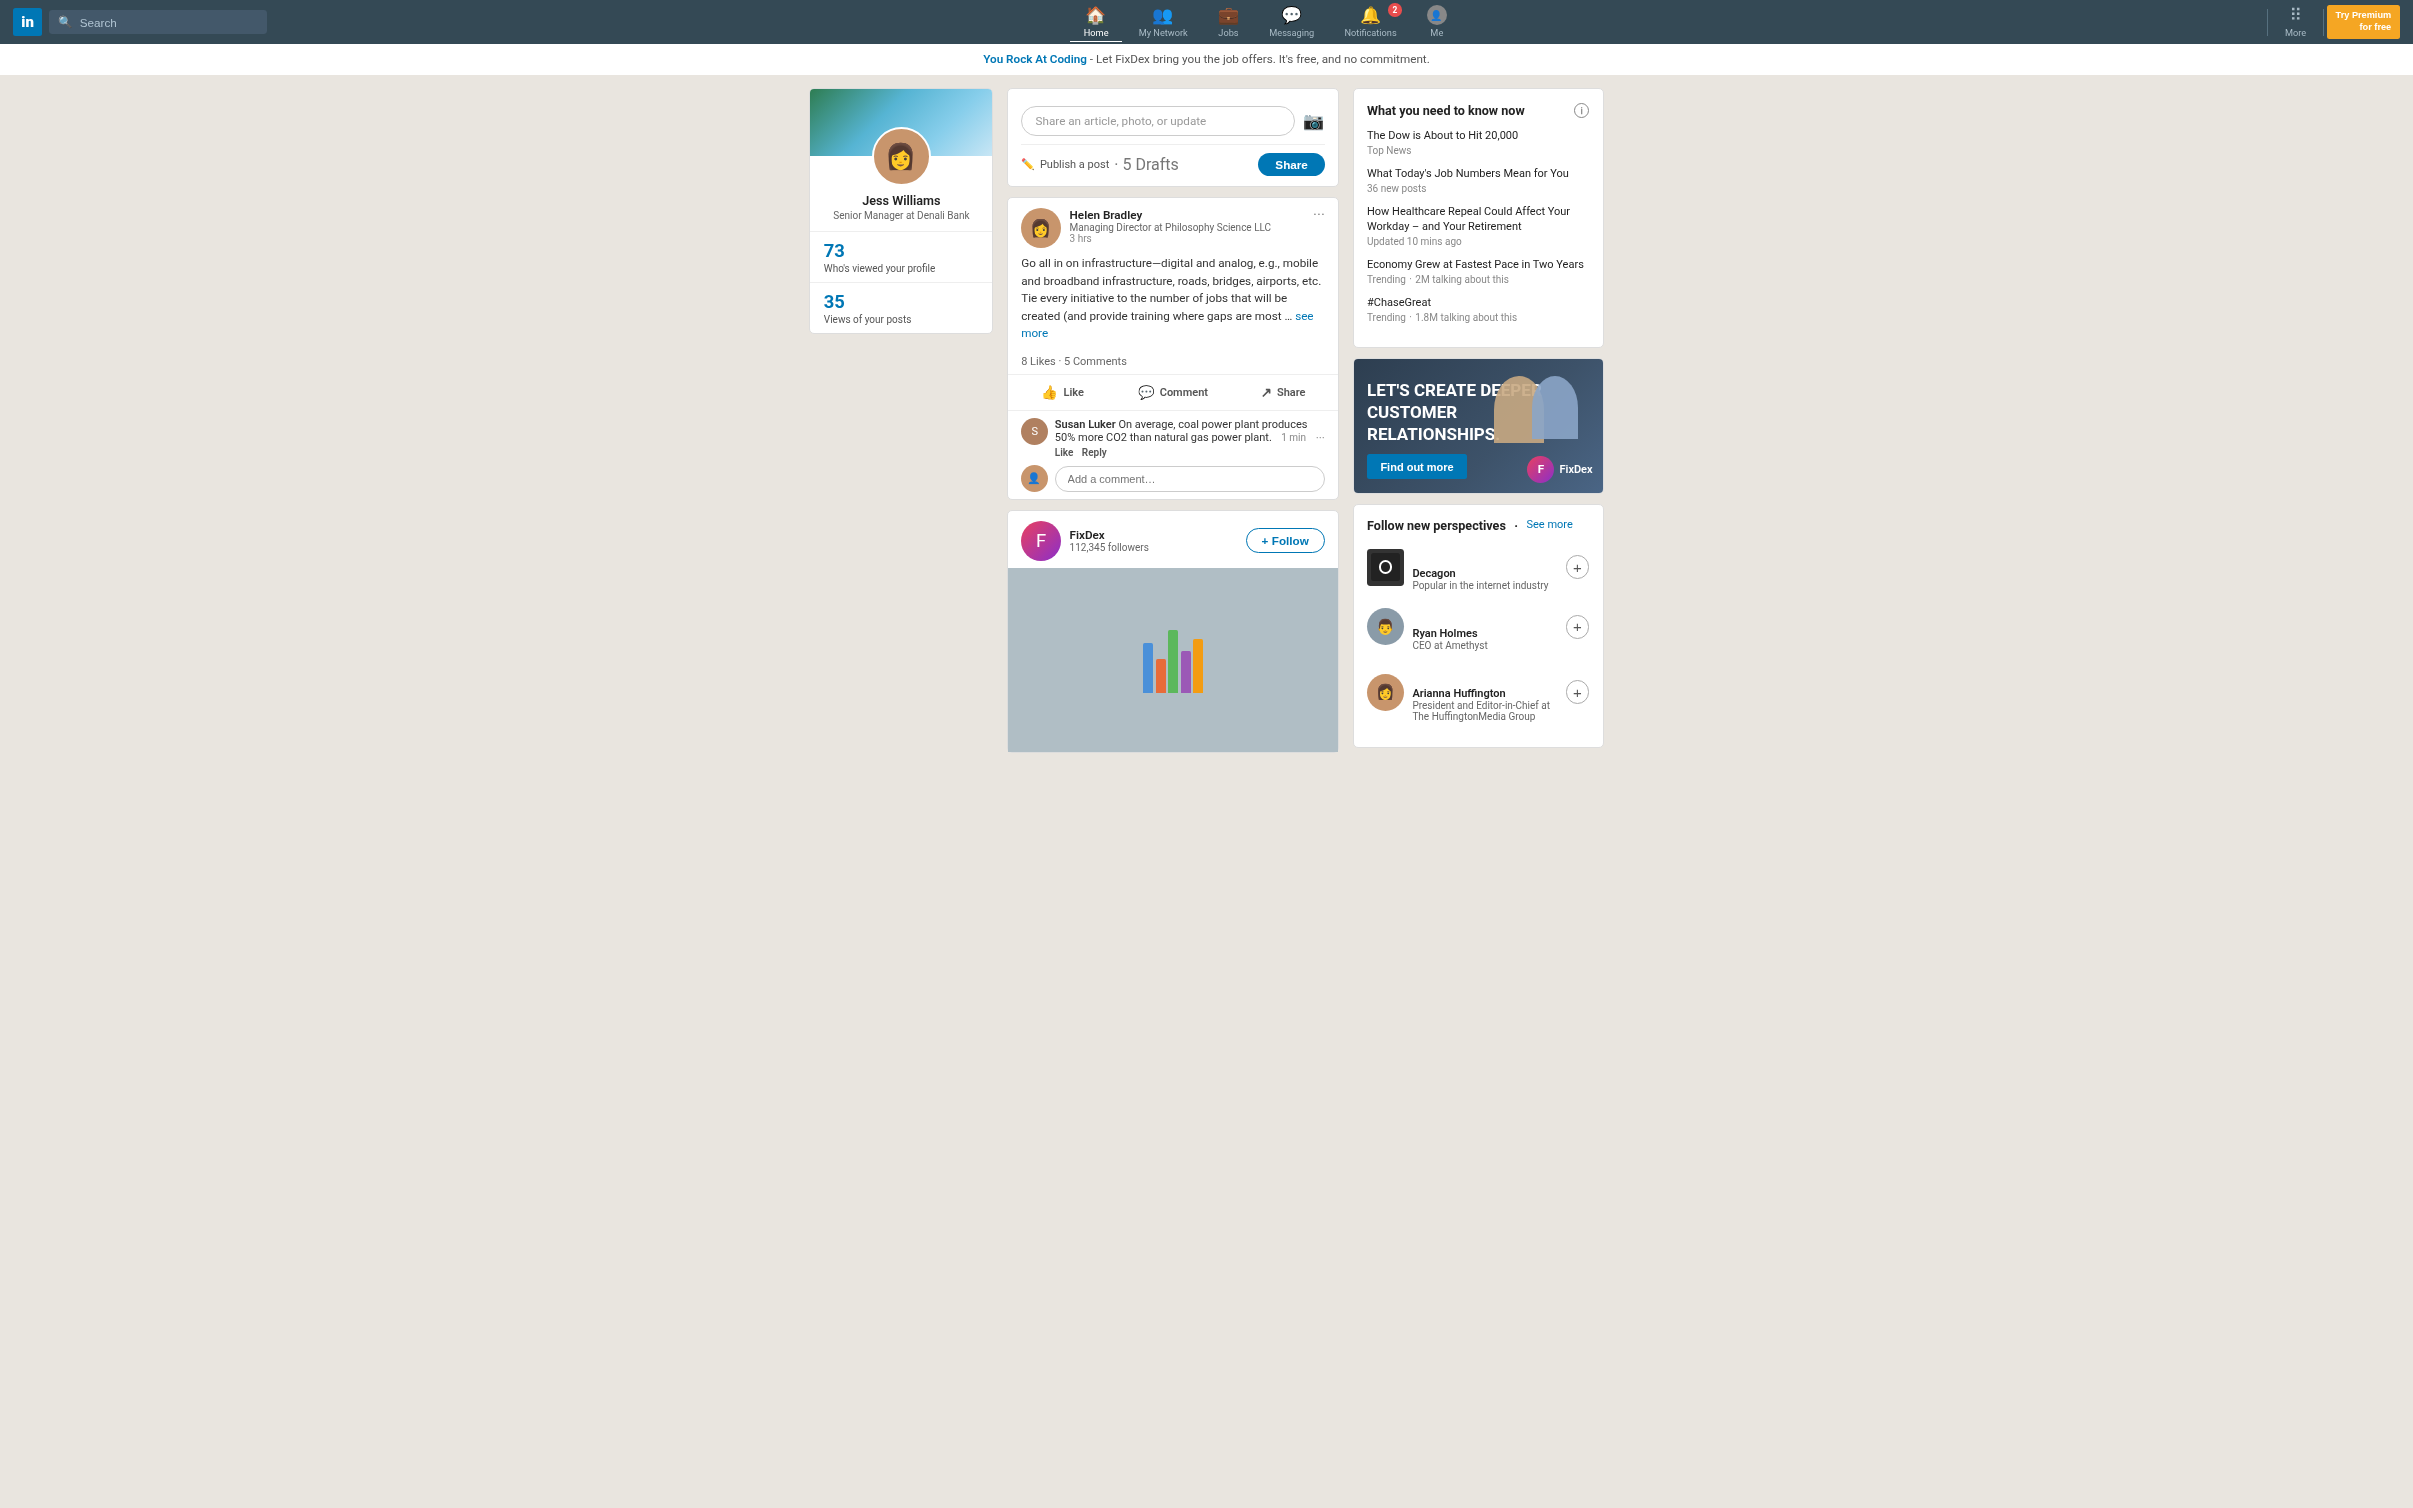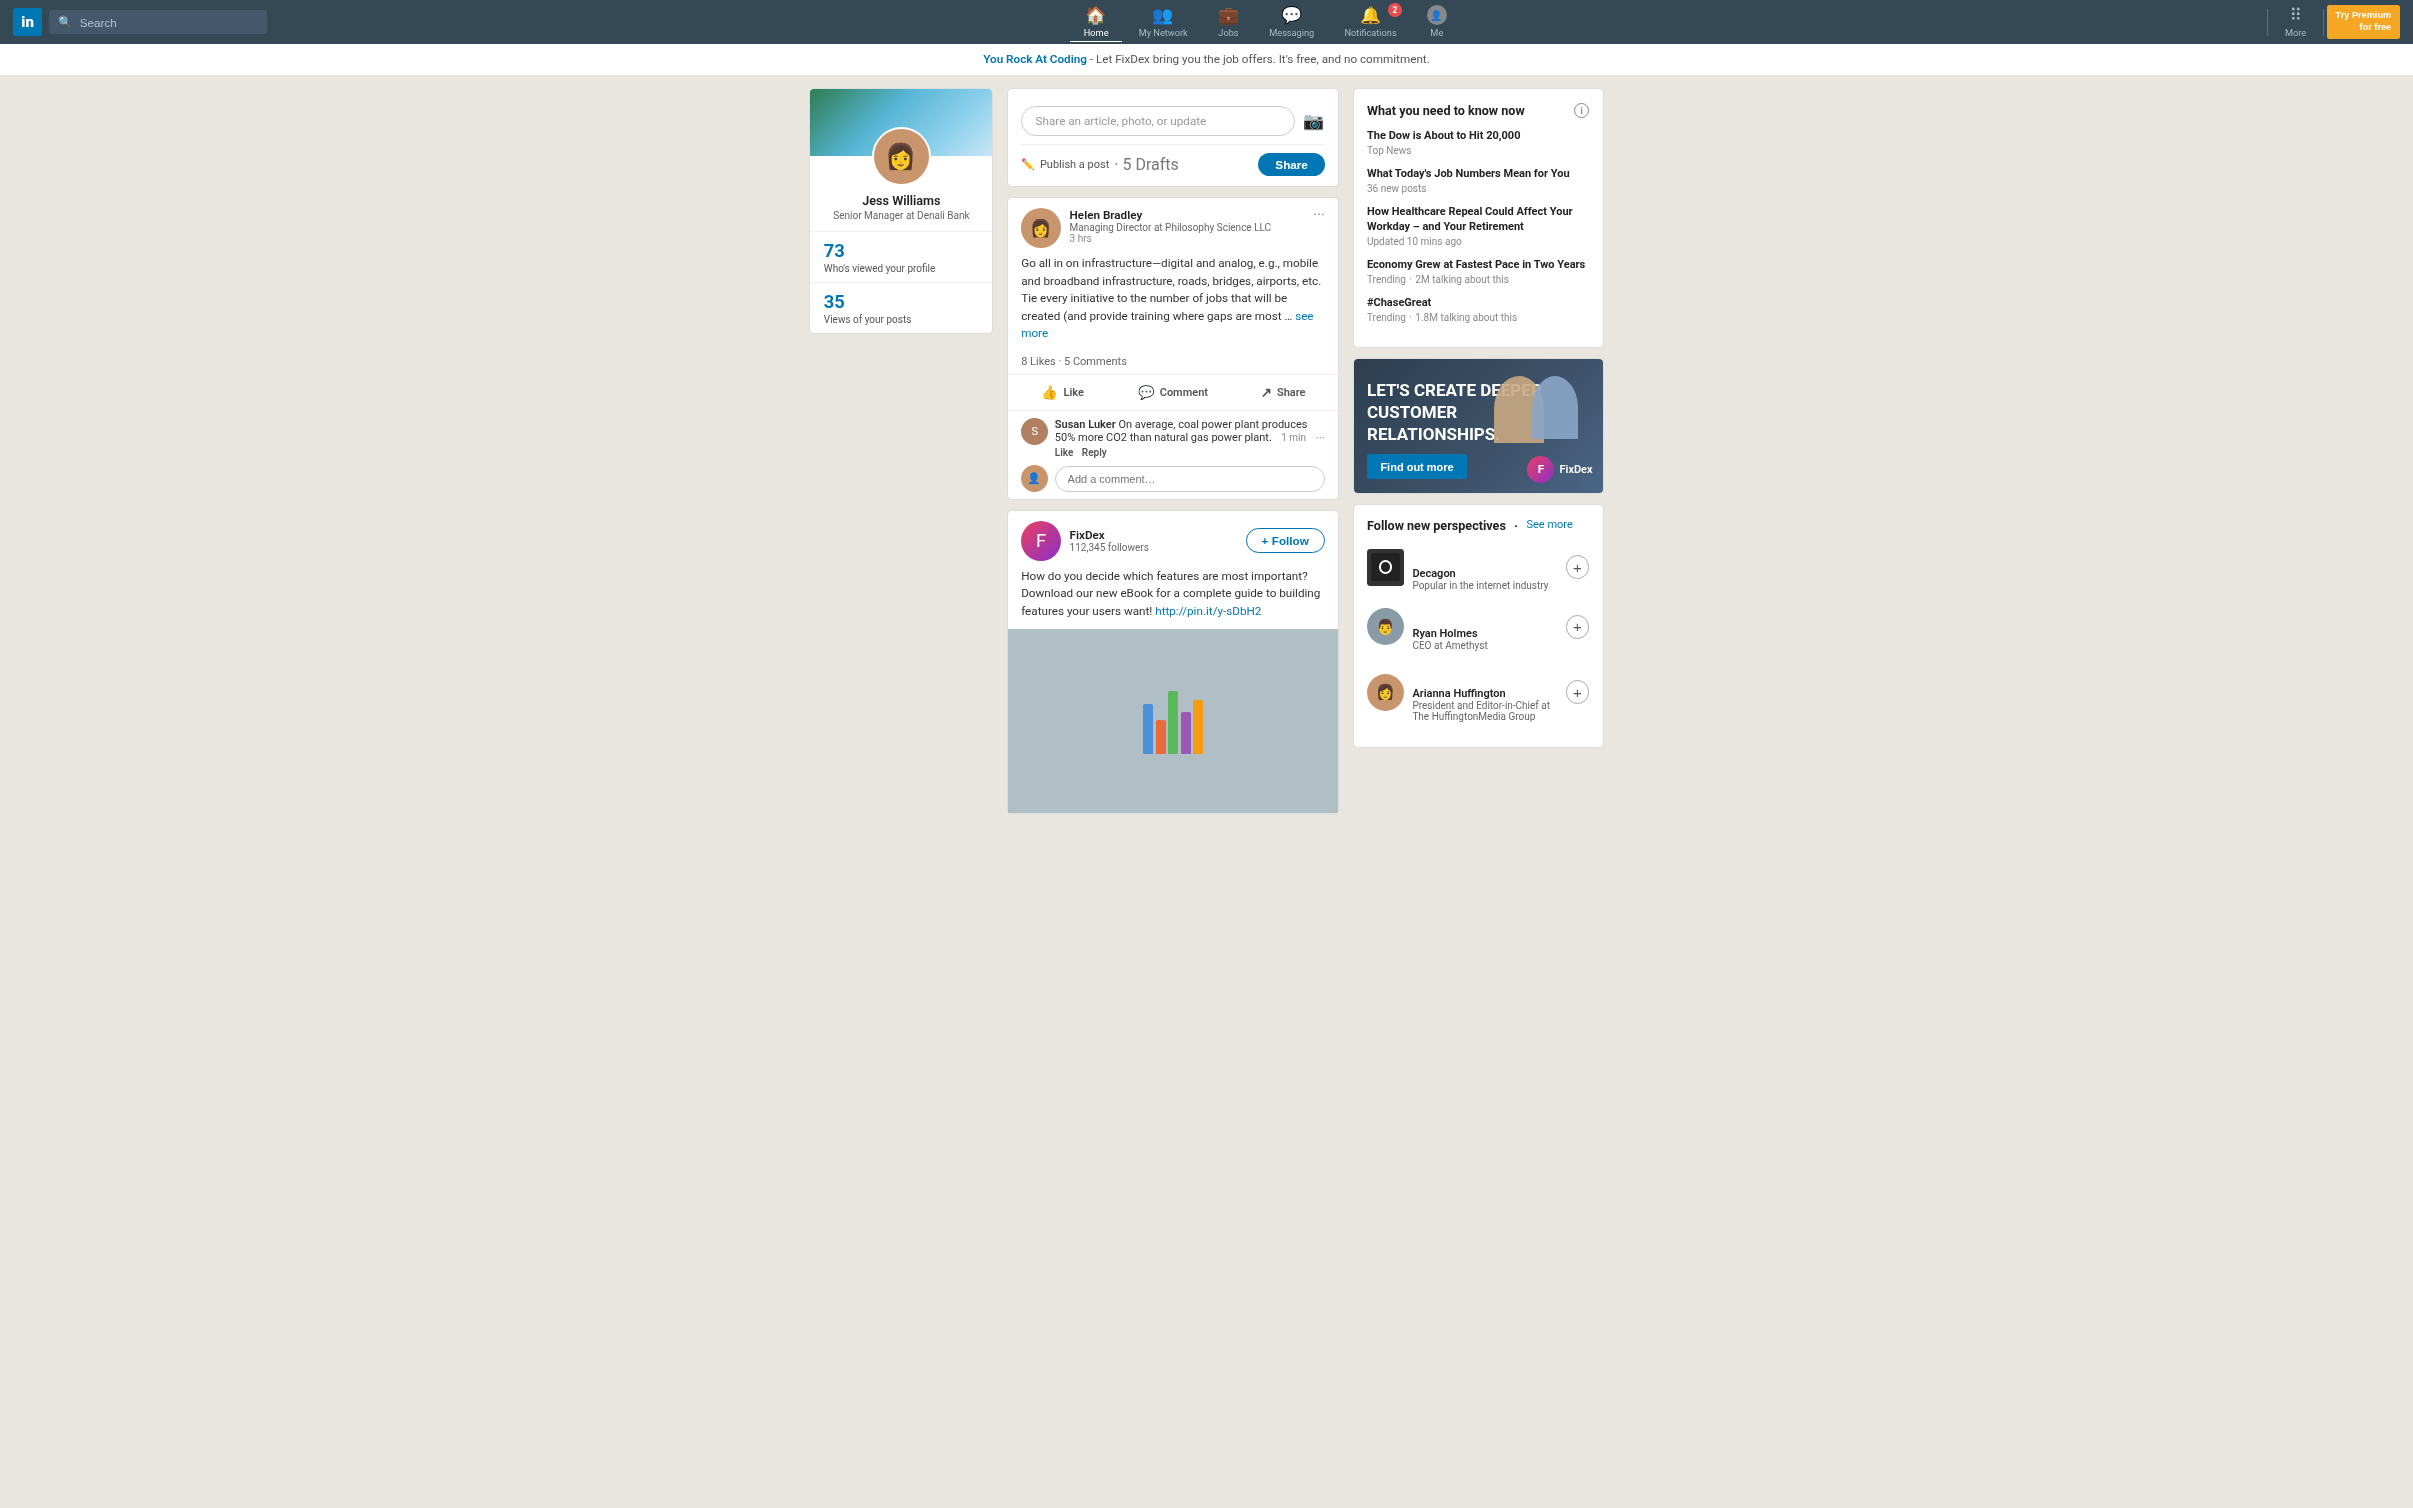--- a/index.html
+++ b/index.html
@@ -85,21 +85,21 @@
     .follow-meta { flex: 1; }
     .follow-name { font-weight: 600; font-size: 11.7px; color: #222; }
     .follow-count { font-size: 10px; color: #666; }
     .follow-btn { border: 0.8px solid #0077b5; color: #0077b5; background: #fff; border-radius: 17px; padding: 5px 15px; font-size: 11.7px; font-weight: 600; cursor: pointer; display: flex; align-items: center; gap: 3.4px; }
     .post-image-placeholder { width: 100%; height: 168px; background: #c8d0d8; display: flex; align-items: center; justify-content: center; color: #888; font-size: 11.7px; position: relative; overflow: hidden; }
 
     
     .news-card { background: #fff; border-radius: 5px; border: 0.8px solid #ddd; padding: 13.4px; margin-bottom: 10px; }
     .news-card-title { font-size: 12.6px; font-weight: 700; color: #222; margin-bottom: 10px; display: flex; align-items: center; justify-content: space-between; }
     .news-item { margin-bottom: 10px; cursor: pointer; }
-    .news-item-headline { font-size: 11px; font-weight: 700; color: #222; line-height: 1.4; }
+    .news-item-headline { font-size: 11px; font-weight: 400; color: #222; line-height: 1.4; }
     .news-item-meta { font-size: 10px; color: #888; margin-top: 1.7px; }
 
     .ad-card { background: #fff; border-radius: 5px; border: 0.8px solid #ddd; overflow: hidden; margin-bottom: 10px; }
     .ad-img { width: 100%; height: 134px; background: linear-gradient(135deg, #2d3e50 0%, #3d5269 60%, #4a6585 100%); display: flex; flex-direction: column; align-items: flex-start; justify-content: flex-end; padding: 13.4px; position: relative; }
     .ad-text { color: #fff; font-size: 17px; font-weight: 700; line-height: 1.3; margin-bottom: 8.4px; }
     .ad-cta { background: #0077b5; color: #fff; border: none; padding: 6.7px 13.4px; font-size: 11px; font-weight: 600; border-radius: 2.5px; cursor: pointer; }
     .ad-brand { position: absolute; bottom: 10px; right: 10px; display: flex; align-items: center; gap: 5px; }
     .ad-brand-logo { width: 27px; height: 27px; background: linear-gradient(135deg, #e94060, #8b2fc9); border-radius: 50%; display: flex; align-items: center; justify-content: center; color: #fff; font-size: 11.7px; font-weight: 700; }
     .ad-brand-name { color: #fff; font-size: 11px; font-weight: 600; }
 
@@ -263,23 +263,20 @@
         <div class="follow-logo">F</div>
         <div class="follow-meta">
           <div class="follow-name">FixDex</div>
           <div class="follow-count">112,345 followers</div>
         </div>
         <button class="follow-btn">
           <span>+</span>
           <span>Follow</span>
         </button>
       </div>
-      <div class="post-body">
-        <span>How do you decide which features are most important? Download our new eBook for a complete guide to building features your users want!</span> <a style="color:#0077b5">http://pin.it/y-sDbH2</a>
-      </div>
 
       <div class="post-image-placeholder" style="height:184px;background:#b0bec5;display:flex;align-items:center;justify-content:center;">
 
         <div style="display:flex;align-items:flex-end;gap:2.5px;height:84px;padding:8.4px;">
           <div style="display:flex;flex-direction:column;justify-content:flex-end;gap:1.7px;align-items:center;">
             <div style="width:10px;height:50px;background:#4a90d9;border-radius:1.7px 1.7px 0 0;"></div>
           </div>
           <div style="display:flex;flex-direction:column;justify-content:flex-end;gap:1.7px;align-items:center;">
             <div style="width:10px;height:34px;background:#e86b39;border-radius:1.7px 1.7px 0 0;"></div>
           </div>

